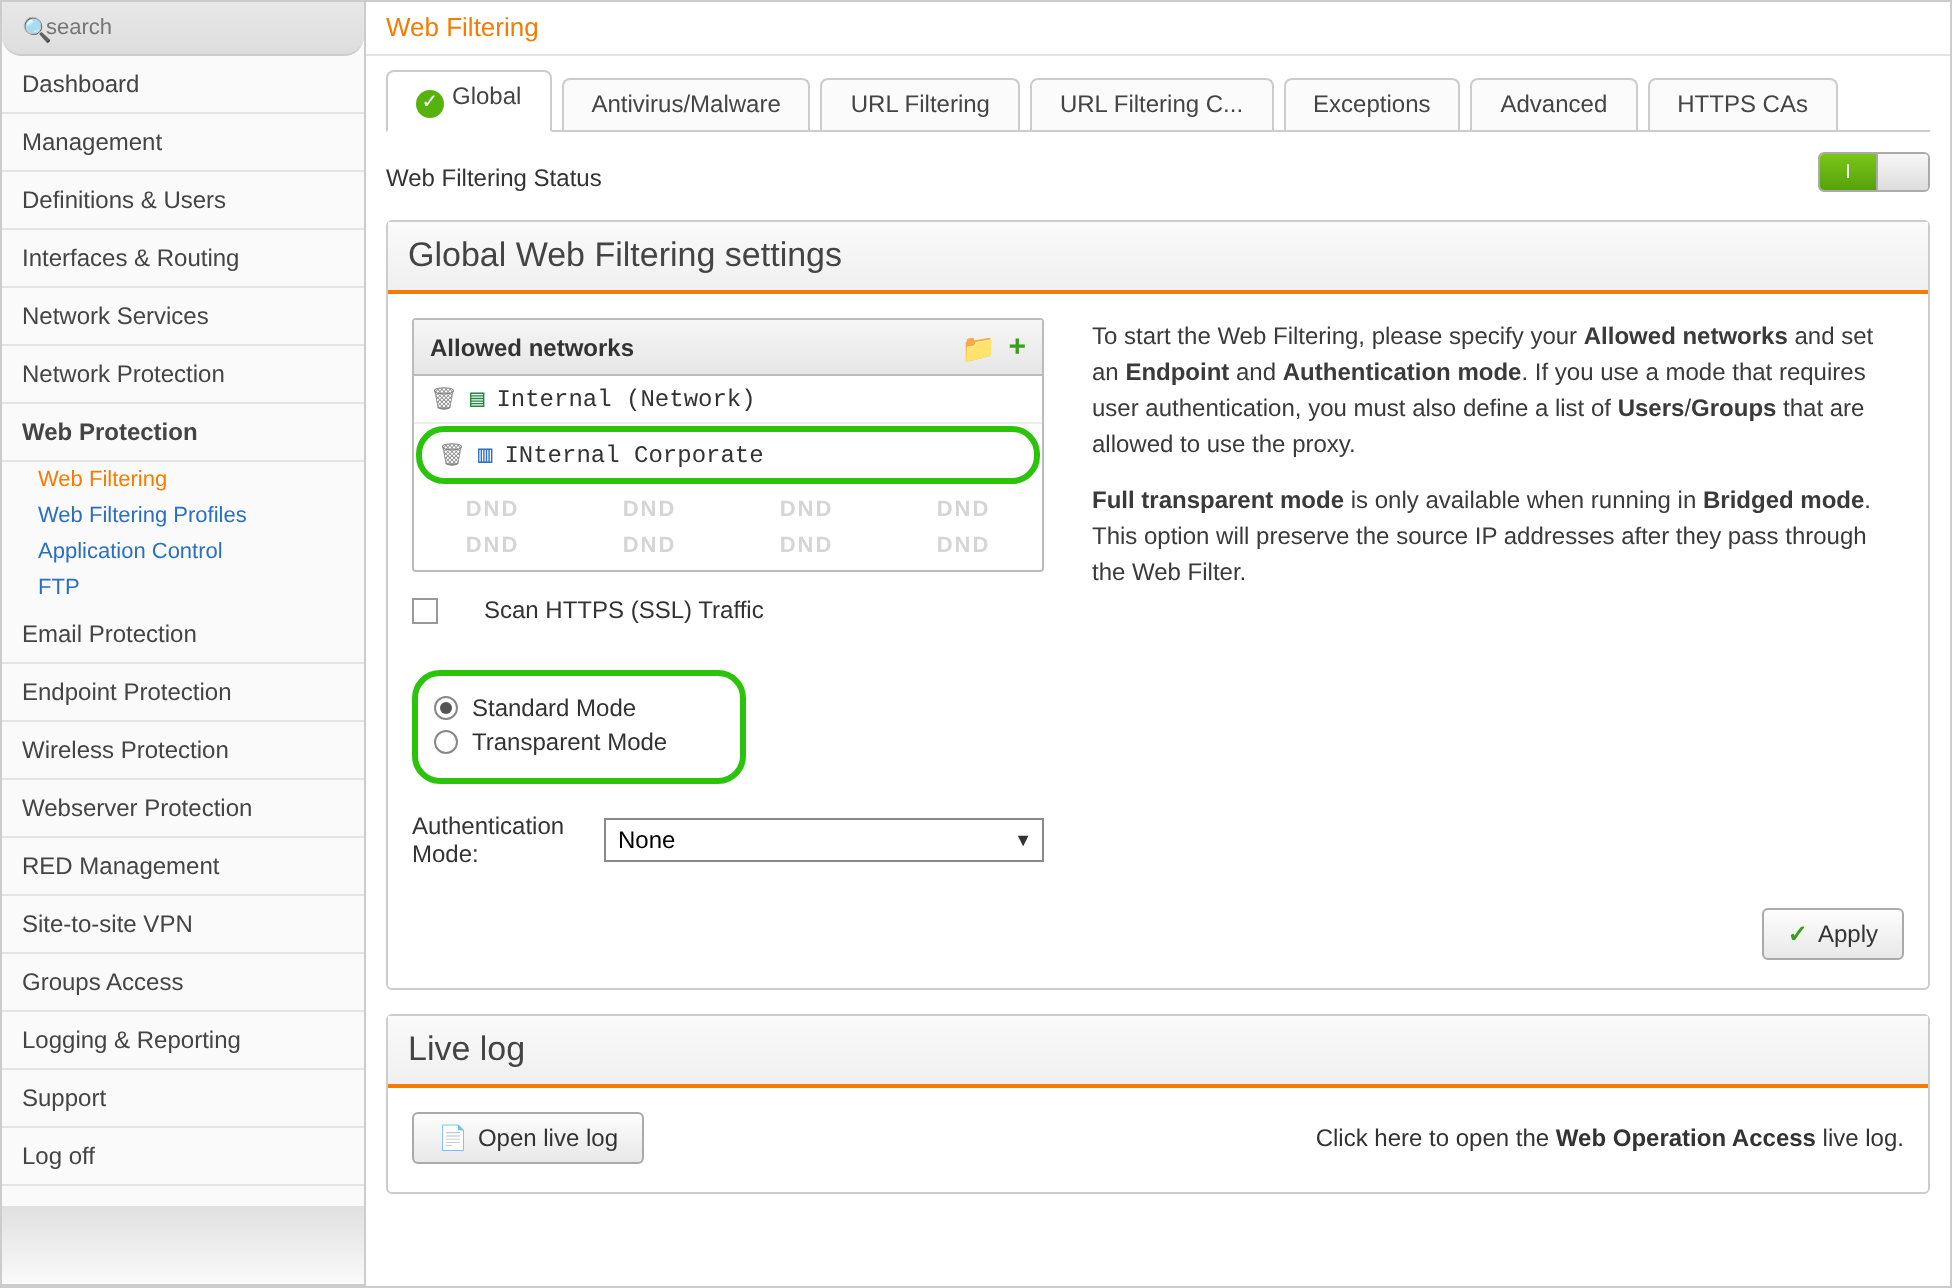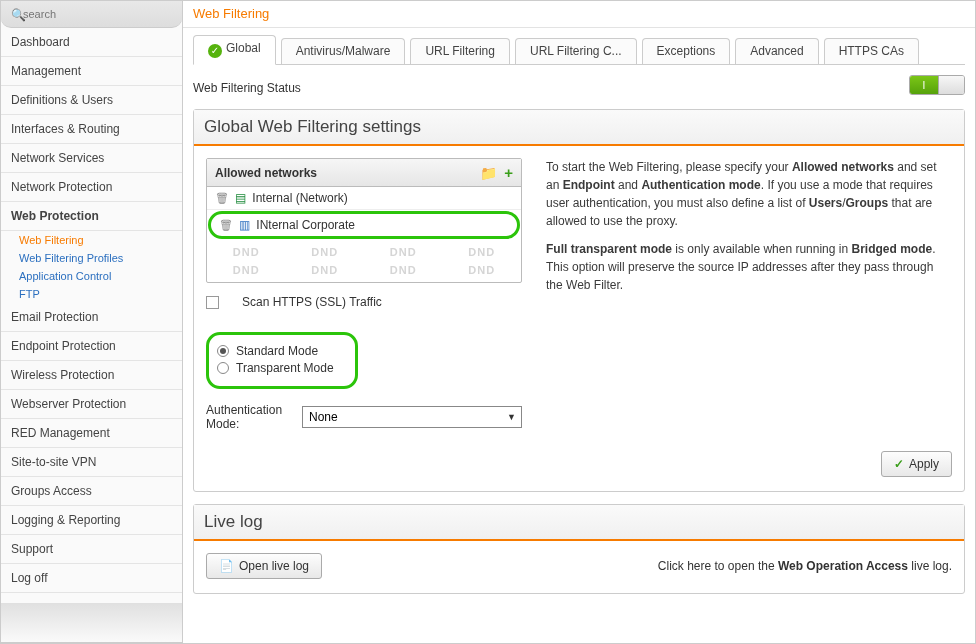--- a/index.html
+++ b/index.html
@@ -30,25 +30,25 @@
 .panel { border: 1px solid #ccc; border-radius: 3px; margin-bottom: 12px; }
 .panel-head { padding: 7px 10px; border-bottom: 2px solid #f77b00; background: linear-gradient(#fafafa,#f0f0f0); font-size: 17px; color: #444; }
 .panel-body { padding: 12px 12px 14px; }
 .two-col { display: flex; gap: 24px; }
 .col-left { width: 316px; }
 .col-right { flex: 1; font-size: 12px; line-height: 1.5; color: #3a3a3a; }
 .networks-box { border: 1px solid #bbb; border-radius: 2px; }
 .networks-head { display: flex; align-items: center; justify-content: space-between; background: linear-gradient(#f6f6f6,#e6e6e6); border-bottom: 1px solid #bbb; padding: 5px 8px; font-weight: bold; }
 .networks-head .icons { display: flex; gap: 6px; align-items: center; }
 .net-list { }
-.net-row { display: flex; align-items: center; gap: 6px; padding: 4px 8px; border-bottom: 1px solid #eee; }
+.net-row { display: flex; align-items: center; gap: 6px; padding: 4px 8px; border-bottom: 1px solid #eee; font-family: Liberation Mono, monospace; }
 .net-row.highlight { border: 3px solid #2bc40a; border-radius: 14px; margin: 1px; }
 .dnd-rows { display: flex; justify-content: space-around; color: #d5d5d5; font-size: 11px; padding: 6px 0; letter-spacing: 1px; font-weight: bold; }
 .checkbox-row { display: flex; align-items: center; gap: 23px; margin: 12px 0 10px; }
-.mode-box { border: 3px solid #2bc40a; border-radius: 14px; padding: 6px 8px 8px; width: 152px; margin-top: 23px; }
+.mode-box { border: 3px solid #2bc40a; border-radius: 14px; padding: 6px 8px 8px; width: 167px; margin-top: 23px; }
 .radio-row { display: flex; align-items: center; gap: 7px; margin: 3px 0; }
 .auth-row { display: flex; align-items: center; gap: 12px; margin-top: 14px; }
 .select { border: 1px solid #888; background: #fff; padding: 3px 22px 3px 6px; font-size: 12px; min-width: 220px; appearance: none; position: relative; }
 .select-wrap { position: relative; display: inline-block; }
 .select-wrap::after { content: "▼"; font-size: 9px; position: absolute; right: 6px; top: 6px; color: #333; pointer-events: none; }
 .apply-row { display: flex; justify-content: flex-end; margin-top: 20px; }
 .btn { border: 1px solid #aaa; border-radius: 3px; background: linear-gradient(#fdfdfd,#e8e8e8); padding: 5px 12px; cursor: pointer; display: inline-flex; align-items: center; gap: 5px; font-size: 12px; color: #333; }
 .livelog-row { display: flex; justify-content: space-between; align-items: center; }
 .icon-trash::before { content: "🗑"; font-size: 11px; color: #888; }
 .icon-int::before { content: "▤"; color: #1d8a3a; font-size: 12px; }

